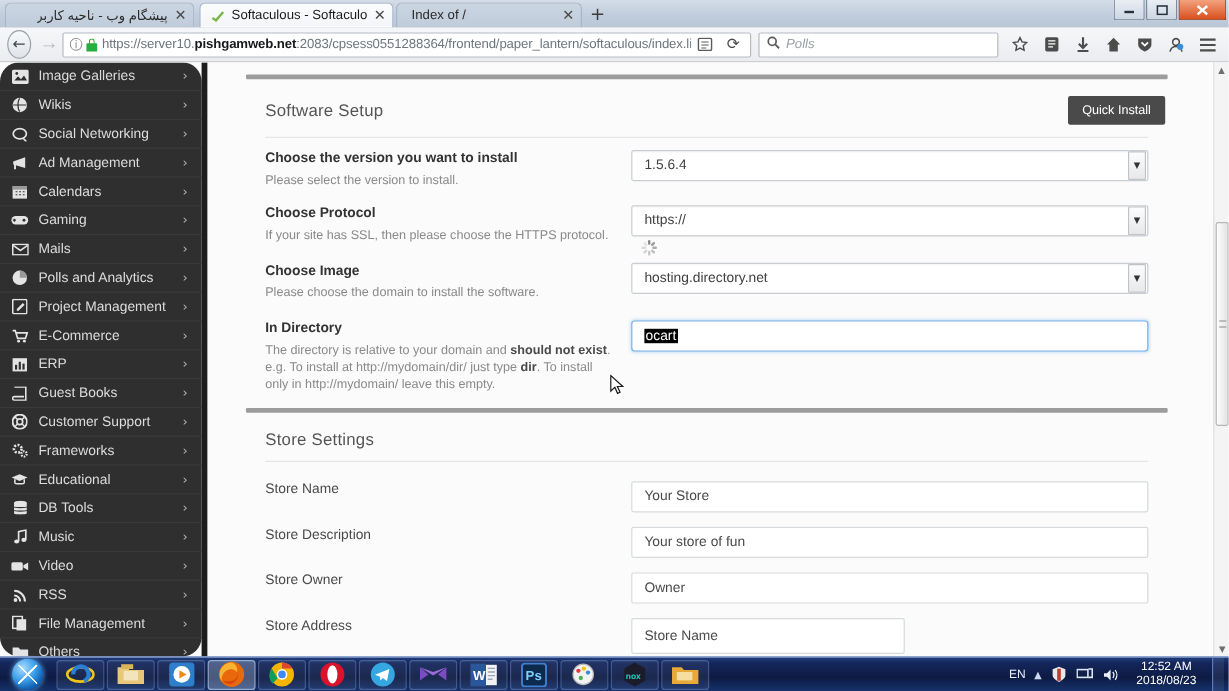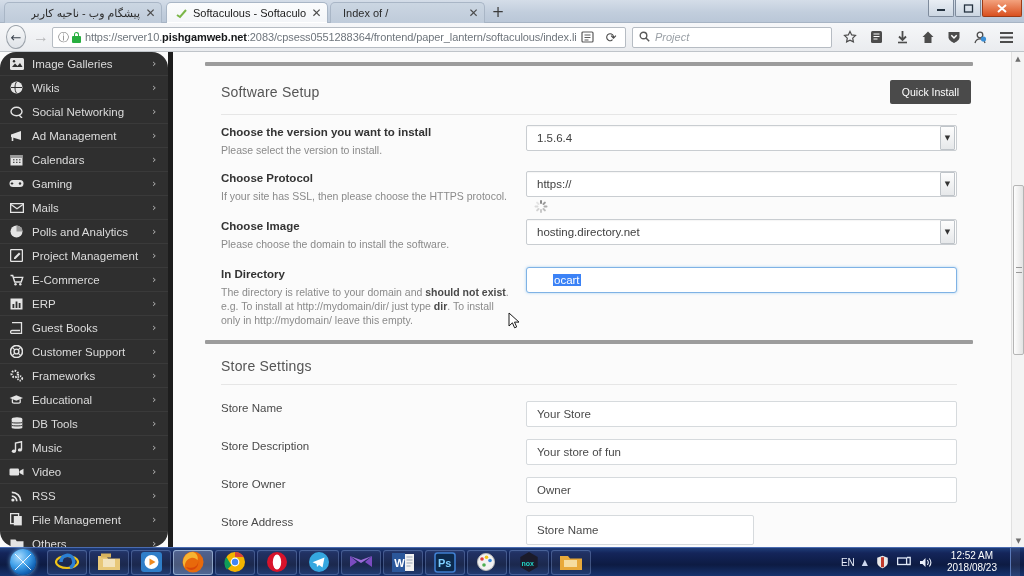--- a/index.html
+++ b/index.html
@@ -186,21 +186,21 @@
   }
   .txt {
     height: 26px; background: #fff; border: 1px solid #d6dadd;
     border-radius: 2px; display:flex; align-items:center;
     padding: 0 10px; font-size: 11.5px; color: #4a4a4a;
   }
   .txt.focused {
     border-color: #7fb2e5; box-shadow: 0 0 3px rgba(102,175,233,.55);
     border-radius: 3px;
   }
-  .selhl { background: #3b82f6; color:#fff; padding: 0 1px; margin-left: 16px; }
+  .selhl { background: #000000; color:#fff; padding: 0 1px; }
   .spinner {
     width: 13px; height: 13px; margin: 3px 0 2px 8px; position: relative;
   }
   .spinner i {
     position:absolute; left:5.5px; top:0; width:2px; height:4px;
     background:#8a8a8a; border-radius:1px; transform-origin: 1px 6.5px;
   }
 
   
   .scrollbar {
@@ -330,21 +330,21 @@
       </span>
     </div>
 
     <div class="searchbox">
       <span>
         <svg width="11" height="11">
             <circle cx="4.5" cy="4.5" r="3.3" fill="none" stroke="#5a5a5a" stroke-width="1.4"></circle>
             <path d="M7 7 L10.2 10.2" stroke="#5a5a5a" stroke-width="1.5"></path>
           </svg>
       </span>
-      <span class="search-ph">Project</span>
+      <span class="search-ph">Polls</span>
     </div>
 
     <div class="tb-icons">
       <div class="tb-ico">
         <svg width="14" height="14" viewBox="0 0 14 14">
             <path d="M7 1.4l1.7 3.5 3.8.5-2.8 2.7.7 3.8L7 10.1l-3.4 1.8.7-3.8L1.5 5.4l3.8-.5z" fill="none" stroke="#4c4c4c" stroke-width="1.2"></path>
           </svg>
       </div>
       <div class="tb-ico">
         <svg width="13" height="14">

